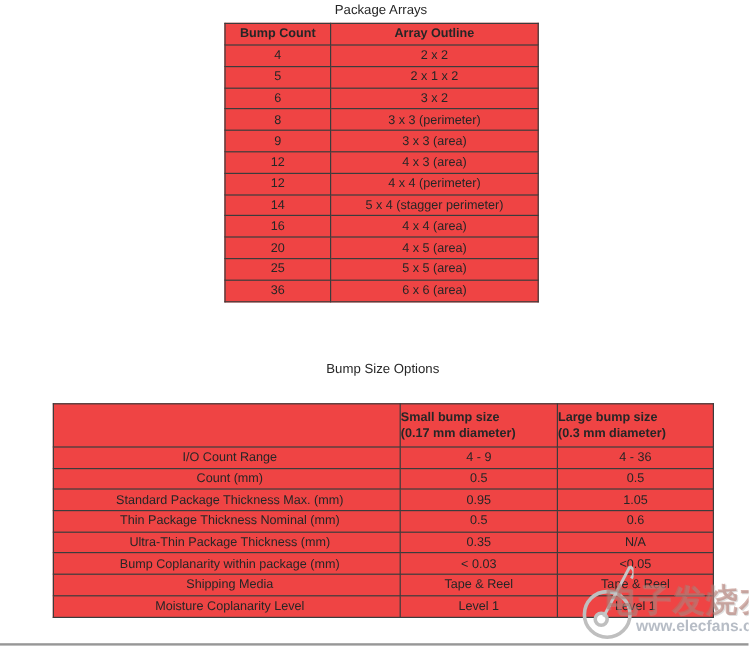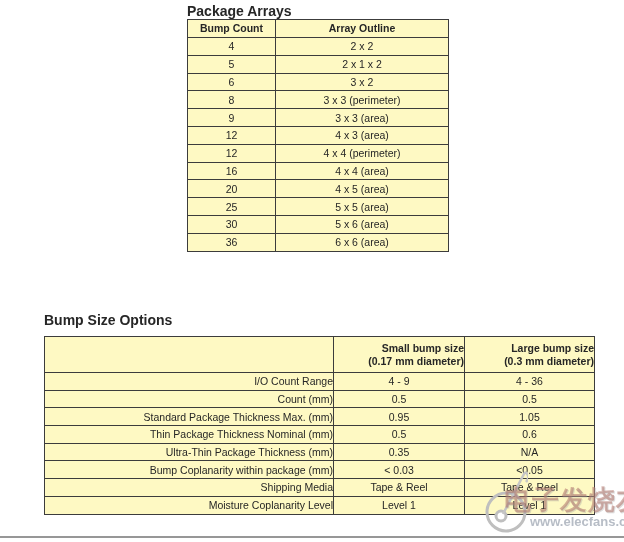--- a/index.html
+++ b/index.html
@@ -8,57 +8,57 @@
     position: relative;
     width: 624px;
     height: 542px;
     background: #ffffff;
     font-family: "Liberation Sans", sans-serif;
     color: #262626;
     overflow: hidden;
   }
   .tbl-title {
     position: absolute;
-    text-align: left;
-    font-weight: bold;
-    font-size: 14px;
+    text-align: center;
+    font-weight: normal;
+    font-size: 11px;
     color: #262626;
   }
   #title-package-arrays { left: 187px; top: 3px; width: 261px; }
-  #title-bump-size      { left: 44px;  top: 312px; width: 550px; }
+  #title-bump-size      { left: 44px;  top: 302px; width: 550px; }
 
   table {
     position: absolute;
     border-collapse: collapse;
     table-layout: fixed;
-    background: #fef9c3;
+    background: #ef4444;
   }
   td, th {
     border: 1px solid #3c3c3c;
     font-size: 10.5px;
     line-height: 1.15;
     vertical-align: middle;
     overflow: hidden;
     white-space: nowrap;
   }
   th { font-weight: bold; }
 
   #package-arrays-table { left: 187px; top: 19px; width: 261px; }
   #package-arrays-table th { height: 18px; text-align: center; }
   #package-arrays-table td { height: 17.8px; text-align: center; }
   #package-arrays-table .c0 { width: 88px; }
   #package-arrays-table .c1 { width: 173px; }
 
   #bump-size-table { left: 44px; top: 336px; width: 550px; }
-  #bump-size-table th { height: 36px; text-align: right; }
+  #bump-size-table th { height: 36px; text-align: left; }
   #bump-size-table td { height: 17.7px; }
   #bump-size-table .c0 { width: 289px; }
   #bump-size-table .c1 { width: 131px; }
   #bump-size-table .c2 { width: 130px; }
-  #bump-size-table td.left { text-align: right; padding-left: 5px; }
+  #bump-size-table td.left { text-align: center; padding-left: 5px; }
   #bump-size-table td.center { text-align: center; }
   .th-line { display: block; }
 
   .bottom-rule {
     position: absolute;
     left: 0; top: 536px;
     width: 624px; height: 2px;
     background: #979797;
   }
 
@@ -126,34 +126,34 @@
         </tr>
         <tr>
           <td class="c0 c0">12</td>
           <td class="c1 c1">4 x 3 (area)</td>
         </tr>
         <tr>
           <td class="c0 c0">12</td>
           <td class="c1 c1">4 x 4 (perimeter)</td>
         </tr>
         <tr>
+          <td class="c0 c0">14</td>
+          <td class="c1 c1">5 x 4 (stagger perimeter)</td>
+        </tr>
+        <tr>
           <td class="c0 c0">16</td>
           <td class="c1 c1">4 x 4 (area)</td>
         </tr>
         <tr>
           <td class="c0 c0">20</td>
           <td class="c1 c1">4 x 5 (area)</td>
         </tr>
         <tr>
           <td class="c0 c0">25</td>
           <td class="c1 c1">5 x 5 (area)</td>
-        </tr>
-        <tr>
-          <td class="c0 c0">30</td>
-          <td class="c1 c1">5 x 6 (area)</td>
         </tr>
         <tr>
           <td class="c0 c0">36</td>
           <td class="c1 c1">6 x 6 (area)</td>
         </tr>
       </tbody>
   </table>
 
   <div class="tbl-title" id="title-bump-size">Bump Size Options</div>
 

